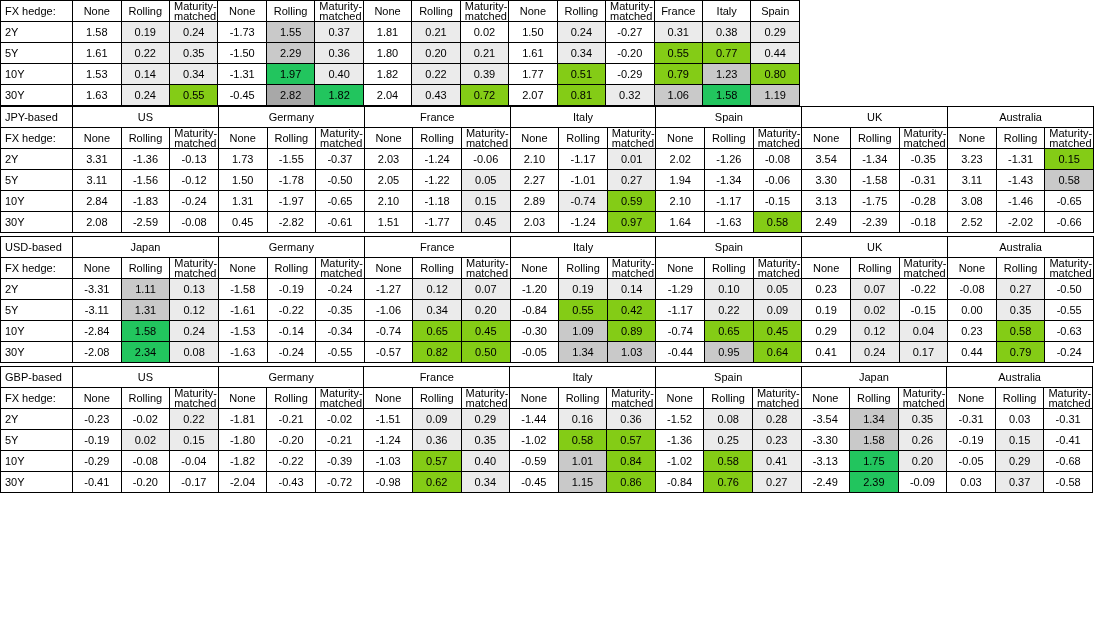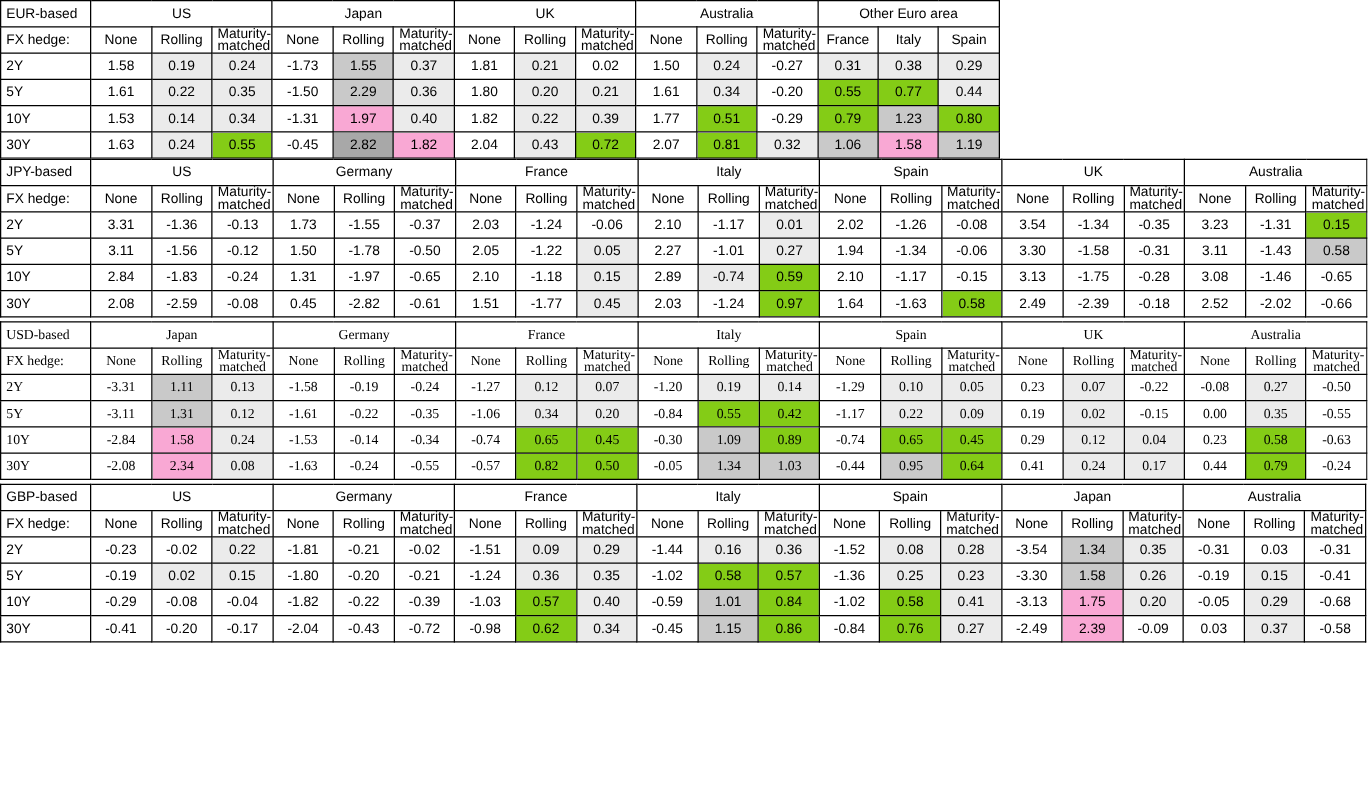--- a/index.html
+++ b/index.html
@@ -31,21 +31,21 @@
   td.grp{ text-align:center; }
   td.hdr{ text-align:center; line-height:10px; font-size:11px; padding:1px 2px;}
   td.num{ text-align:center; }
   .two-line{display:block;line-height:10px;}
 
   
   .s0{background:#ffffff;}
   .s1{background:#ebebeb;}
   .s2{background:#84cc16;}
   .s3{background:#c9c9c9;}
-  .s4{background:#f9a8d4;}
+  .s4{background:#22c55e;}
   .s5{background:#a8a8a8;}
 
   .note{font-size:11px;padding:1px 0 1px 1px;}
 
   .blockwrap{margin:0;}
   .gap{height:3px;}
 </style>
 </head>
 <body>
 
@@ -65,28 +65,20 @@
             <col style="width: 48.4px;">
             <col style="width: 48.4px;">
             <col style="width: 48.4px;">
             <col style="width: 48.4px;">
             <col style="width: 48.4px;">
             <col style="width: 48.4px;">
             <col style="width: 48.4px;">
             <col style="width: 48.4px;">
           </colgroup>
           <tbody>
-            <tr>
-              <td class="lbl">EUR-based</td>
-              <td class="grp" colspan="3">US</td>
-              <td class="grp" colspan="3">Japan</td>
-              <td class="grp" colspan="3">UK</td>
-              <td class="grp" colspan="3">Australia</td>
-              <td class="grp" colspan="3">Other Euro area</td>
-            </tr>
             <tr>
               <td class="lbl">FX hedge:</td>
               <td class="hdr">None</td>
               <td class="hdr">Rolling</td>
               <td class="hdr">
                 <span class="two-line">Maturity-</span>
                 <span class="two-line">matched</span>
               </td>
               <td class="hdr">None</td>
               <td class="hdr">Rolling</td>
@@ -361,21 +353,21 @@
               <td class="num s0">-0.18</td>
               <td class="num s0">2.52</td>
               <td class="num s0">-2.02</td>
               <td class="num s0">-0.66</td>
             </tr>
           </tbody>
         </table>
       </div>
       <div class="gap"></div>
       <div class="blockwrap">
-        <table class="block" style="width: 1094px; font-family: Liberation Serif, serif;">
+        <table class="block" style="width: 1094px;">
           <colgroup>
             <col style="width: 72px;">
             <col style="width: 48.5714px;">
             <col style="width: 48.5714px;">
             <col style="width: 48.5714px;">
             <col style="width: 48.5714px;">
             <col style="width: 48.5714px;">
             <col style="width: 48.5714px;">
             <col style="width: 48.5714px;">
             <col style="width: 48.5714px;">

